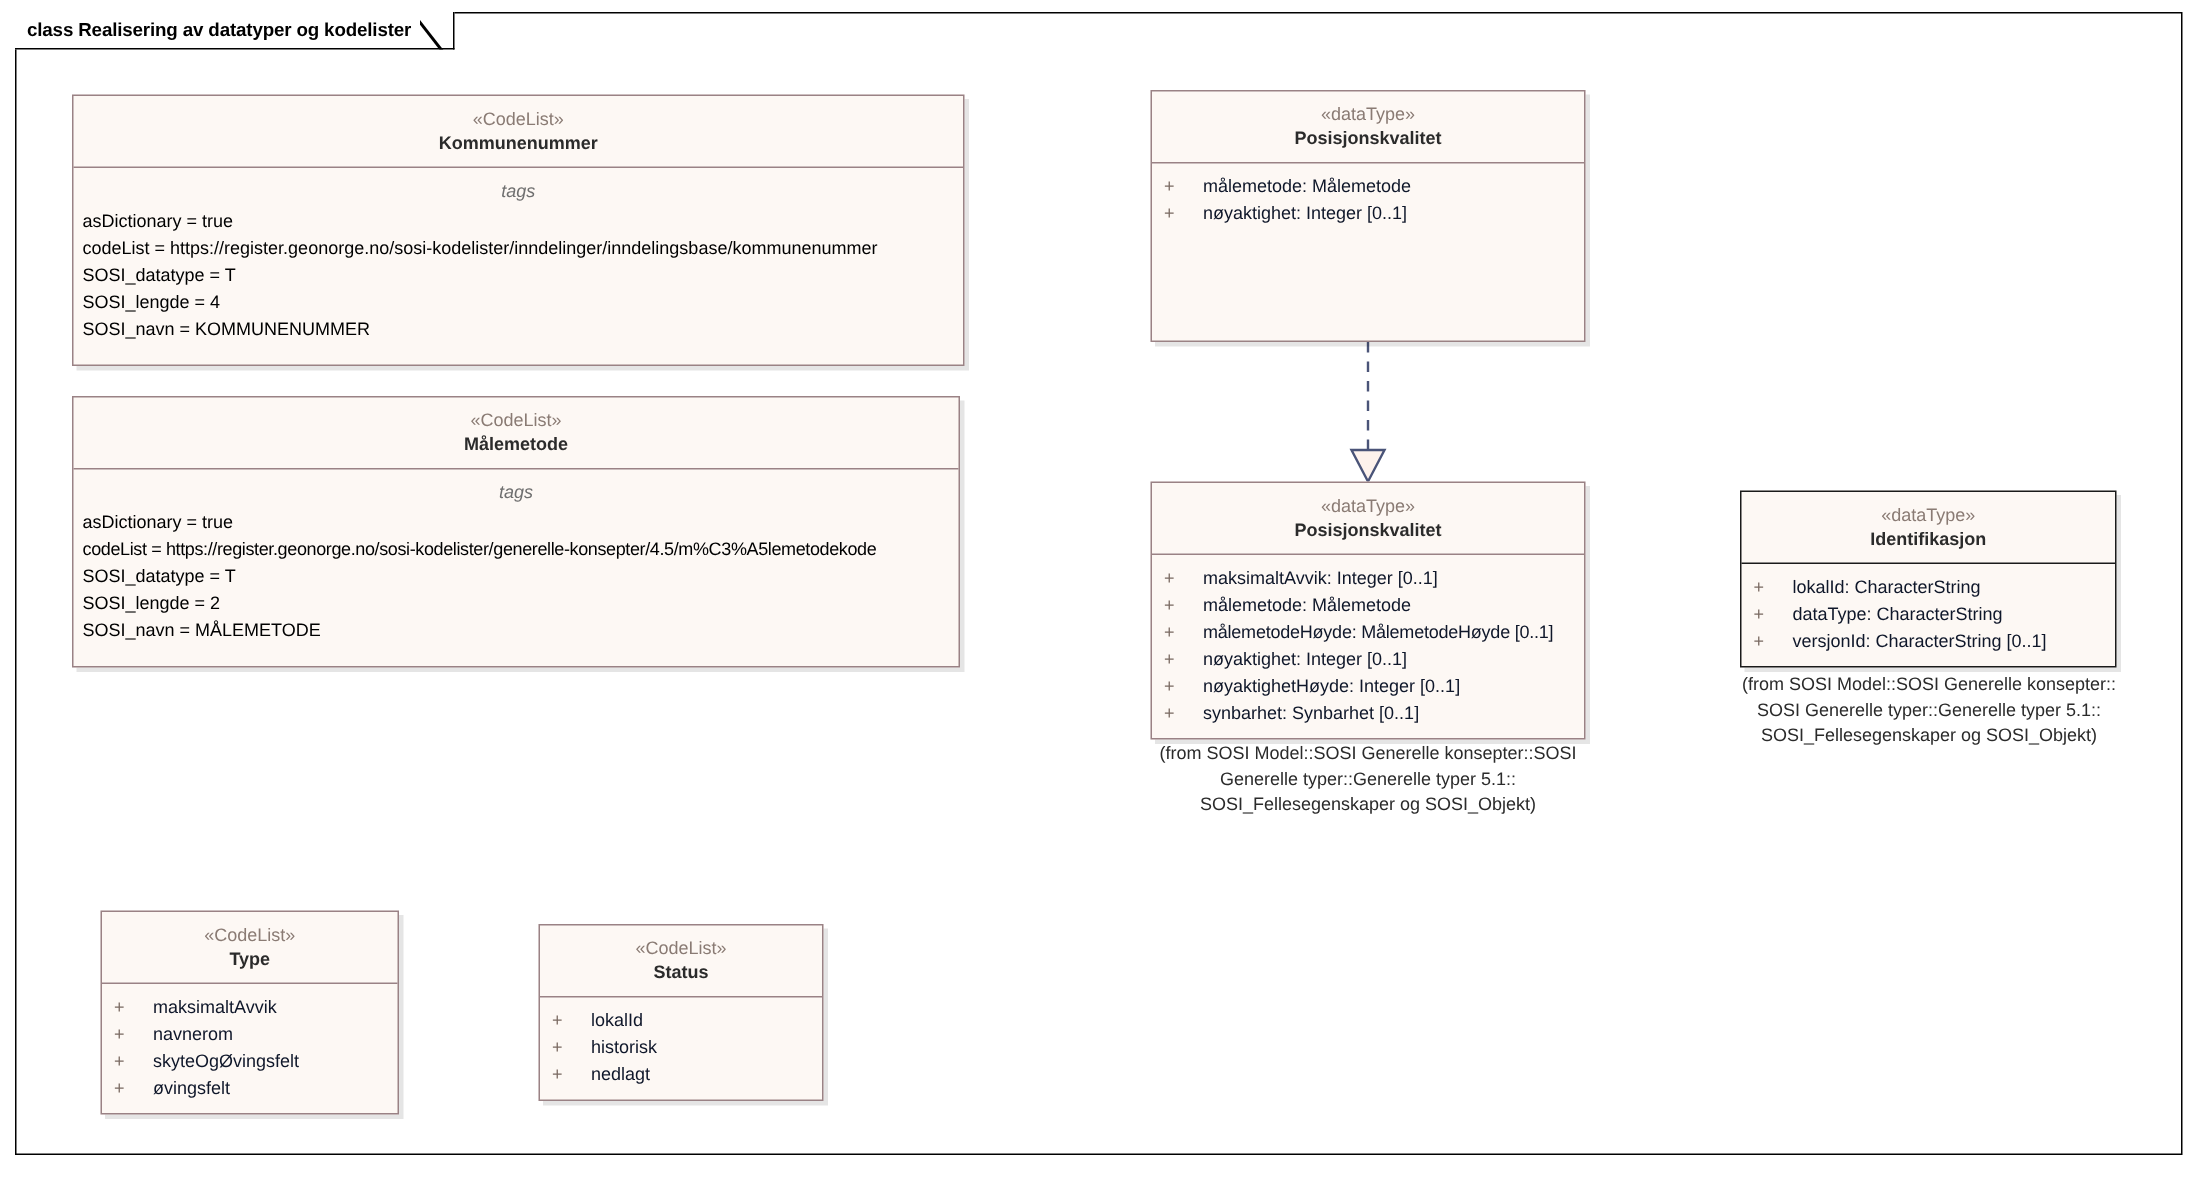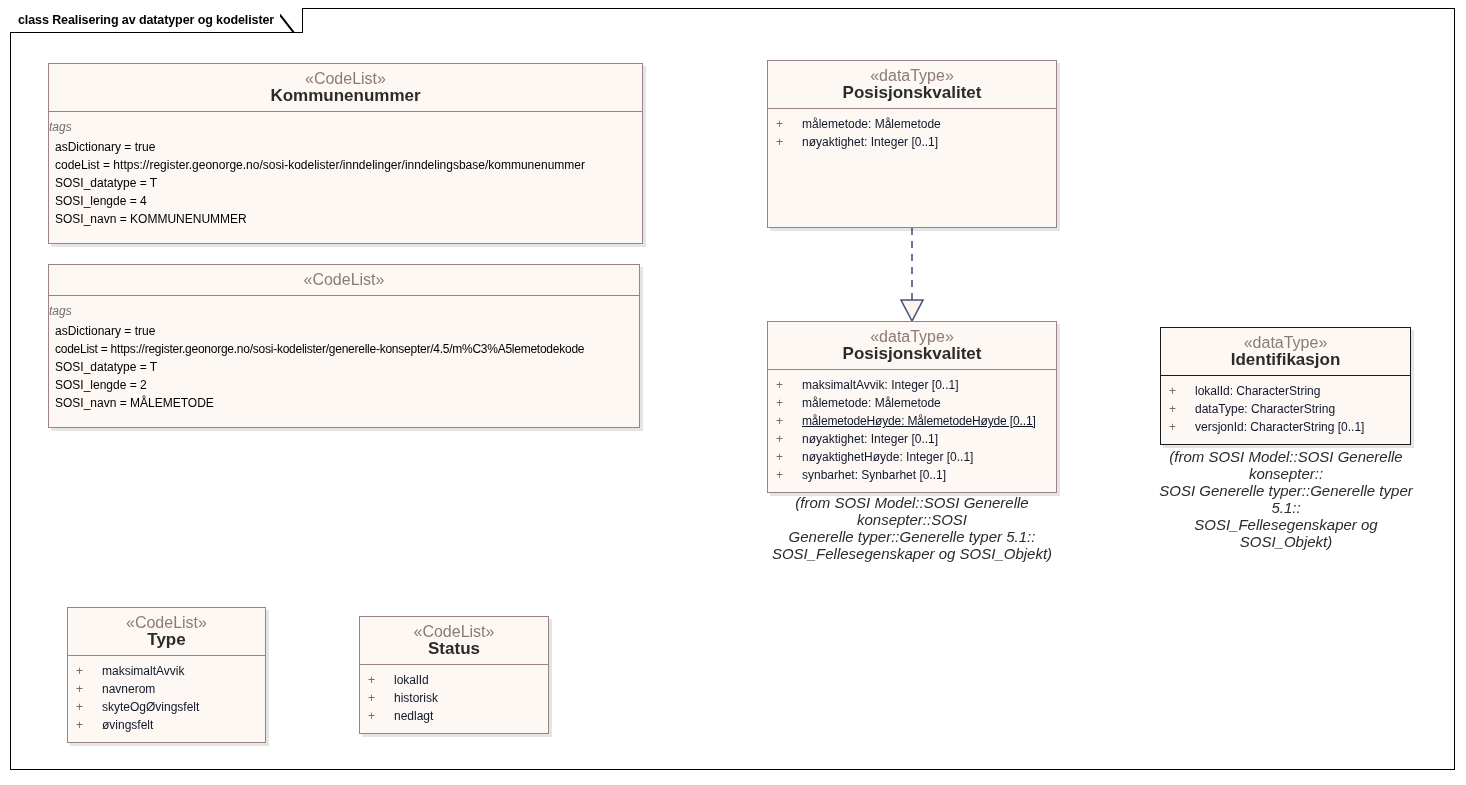--- a/index.html
+++ b/index.html
@@ -91,37 +91,37 @@
   }
   .uml-head {
     padding: 7px 6px 7px 6px;
     text-align: center;
     border-bottom: 1.2px solid #9a8285;
   }
   .uml.dark-border .uml-head {
     border-bottom: 1.3px solid #1a1a1a;
   }
   .stereotype {
-    font-size: 16px;
+    font-size: 12px;
     color: #8a7b74;
     line-height: 16px;
     white-space: nowrap;
   }
   .classname {
-    font-size: 17px;
+    font-size: 12px;
     font-weight: bold;
     color: #2b2b2b;
     line-height: 17px;
     white-space: nowrap;
   }
   .uml-body {
     padding: 6px 0 8px 0;
   }
   .tags-label {
-    text-align: left;
+    text-align: center;
     font-style: italic;
     font-size: 12px;
     color: #6f6f6f;
     line-height: 18px;
     margin-bottom: 2px;
   }
   .tag-line {
     font-size: 12px;
     color: #000000;
     line-height: 18px;
@@ -144,22 +144,21 @@
     flex: 0 0 26px;
     color: #7a6a62;
   }
   .attr-text {
     color: #0f172a;
   }
 
   
   .from-caption {
     position: absolute;
-    font-style: italic;
-    font-size: 15px;
+    font-size: 12px;
     color: #2b2b2b;
     line-height: 17px;
     text-align: center;
     z-index: 2;
   }
 
   
   .realize {
     position: absolute;
     z-index: 1;
@@ -189,20 +188,21 @@
       <div class="tag-line">codeList = https://register.geonorge.no/sosi-kodelister/inndelinger/inndelingsbase/kommunenummer</div>
       <div class="tag-line">SOSI_datatype = T</div>
       <div class="tag-line">SOSI_lengde = 4</div>
       <div class="tag-line">SOSI_navn = KOMMUNENUMMER</div>
     </div>
   </div>
 
   <div class="uml" style="left:48px; top:264px; width:592px;">
     <div class="uml-head">
       <div class="stereotype">«CodeList»</div>
+      <div class="classname">Målemetode</div>
     </div>
     <div class="uml-body" style="min-height:117px;">
       <div class="tags-label">tags</div>
       <div class="tag-line">asDictionary = true</div>
       <div class="tag-line overflow" style="letter-spacing:-0.25px;">codeList = https://register.geonorge.no/sosi-kodelister/generelle-konsepter/4.5/m%C3%A5lemetodekode</div>
       <div class="tag-line">SOSI_datatype = T</div>
       <div class="tag-line">SOSI_lengde = 2</div>
       <div class="tag-line">SOSI_navn = MÅLEMETODE</div>
     </div>
   </div>
@@ -238,21 +238,21 @@
       <div class="attr-row">
         <span class="attr-vis">+</span>
         <span class="attr-text">maksimaltAvvik: Integer [0..1]</span>
       </div>
       <div class="attr-row">
         <span class="attr-vis">+</span>
         <span class="attr-text">målemetode: Målemetode</span>
       </div>
       <div class="attr-row">
         <span class="attr-vis">+</span>
-        <span class="attr-text" style="letter-spacing:-0.15px;text-decoration:underline;">målemetodeHøyde: MålemetodeHøyde [0..1]</span>
+        <span class="attr-text" style="letter-spacing:-0.15px;">målemetodeHøyde: MålemetodeHøyde [0..1]</span>
       </div>
       <div class="attr-row">
         <span class="attr-vis">+</span>
         <span class="attr-text">nøyaktighet: Integer [0..1]</span>
       </div>
       <div class="attr-row">
         <span class="attr-vis">+</span>
         <span class="attr-text">nøyaktighetHøyde: Integer [0..1]</span>
       </div>
       <div class="attr-row">

